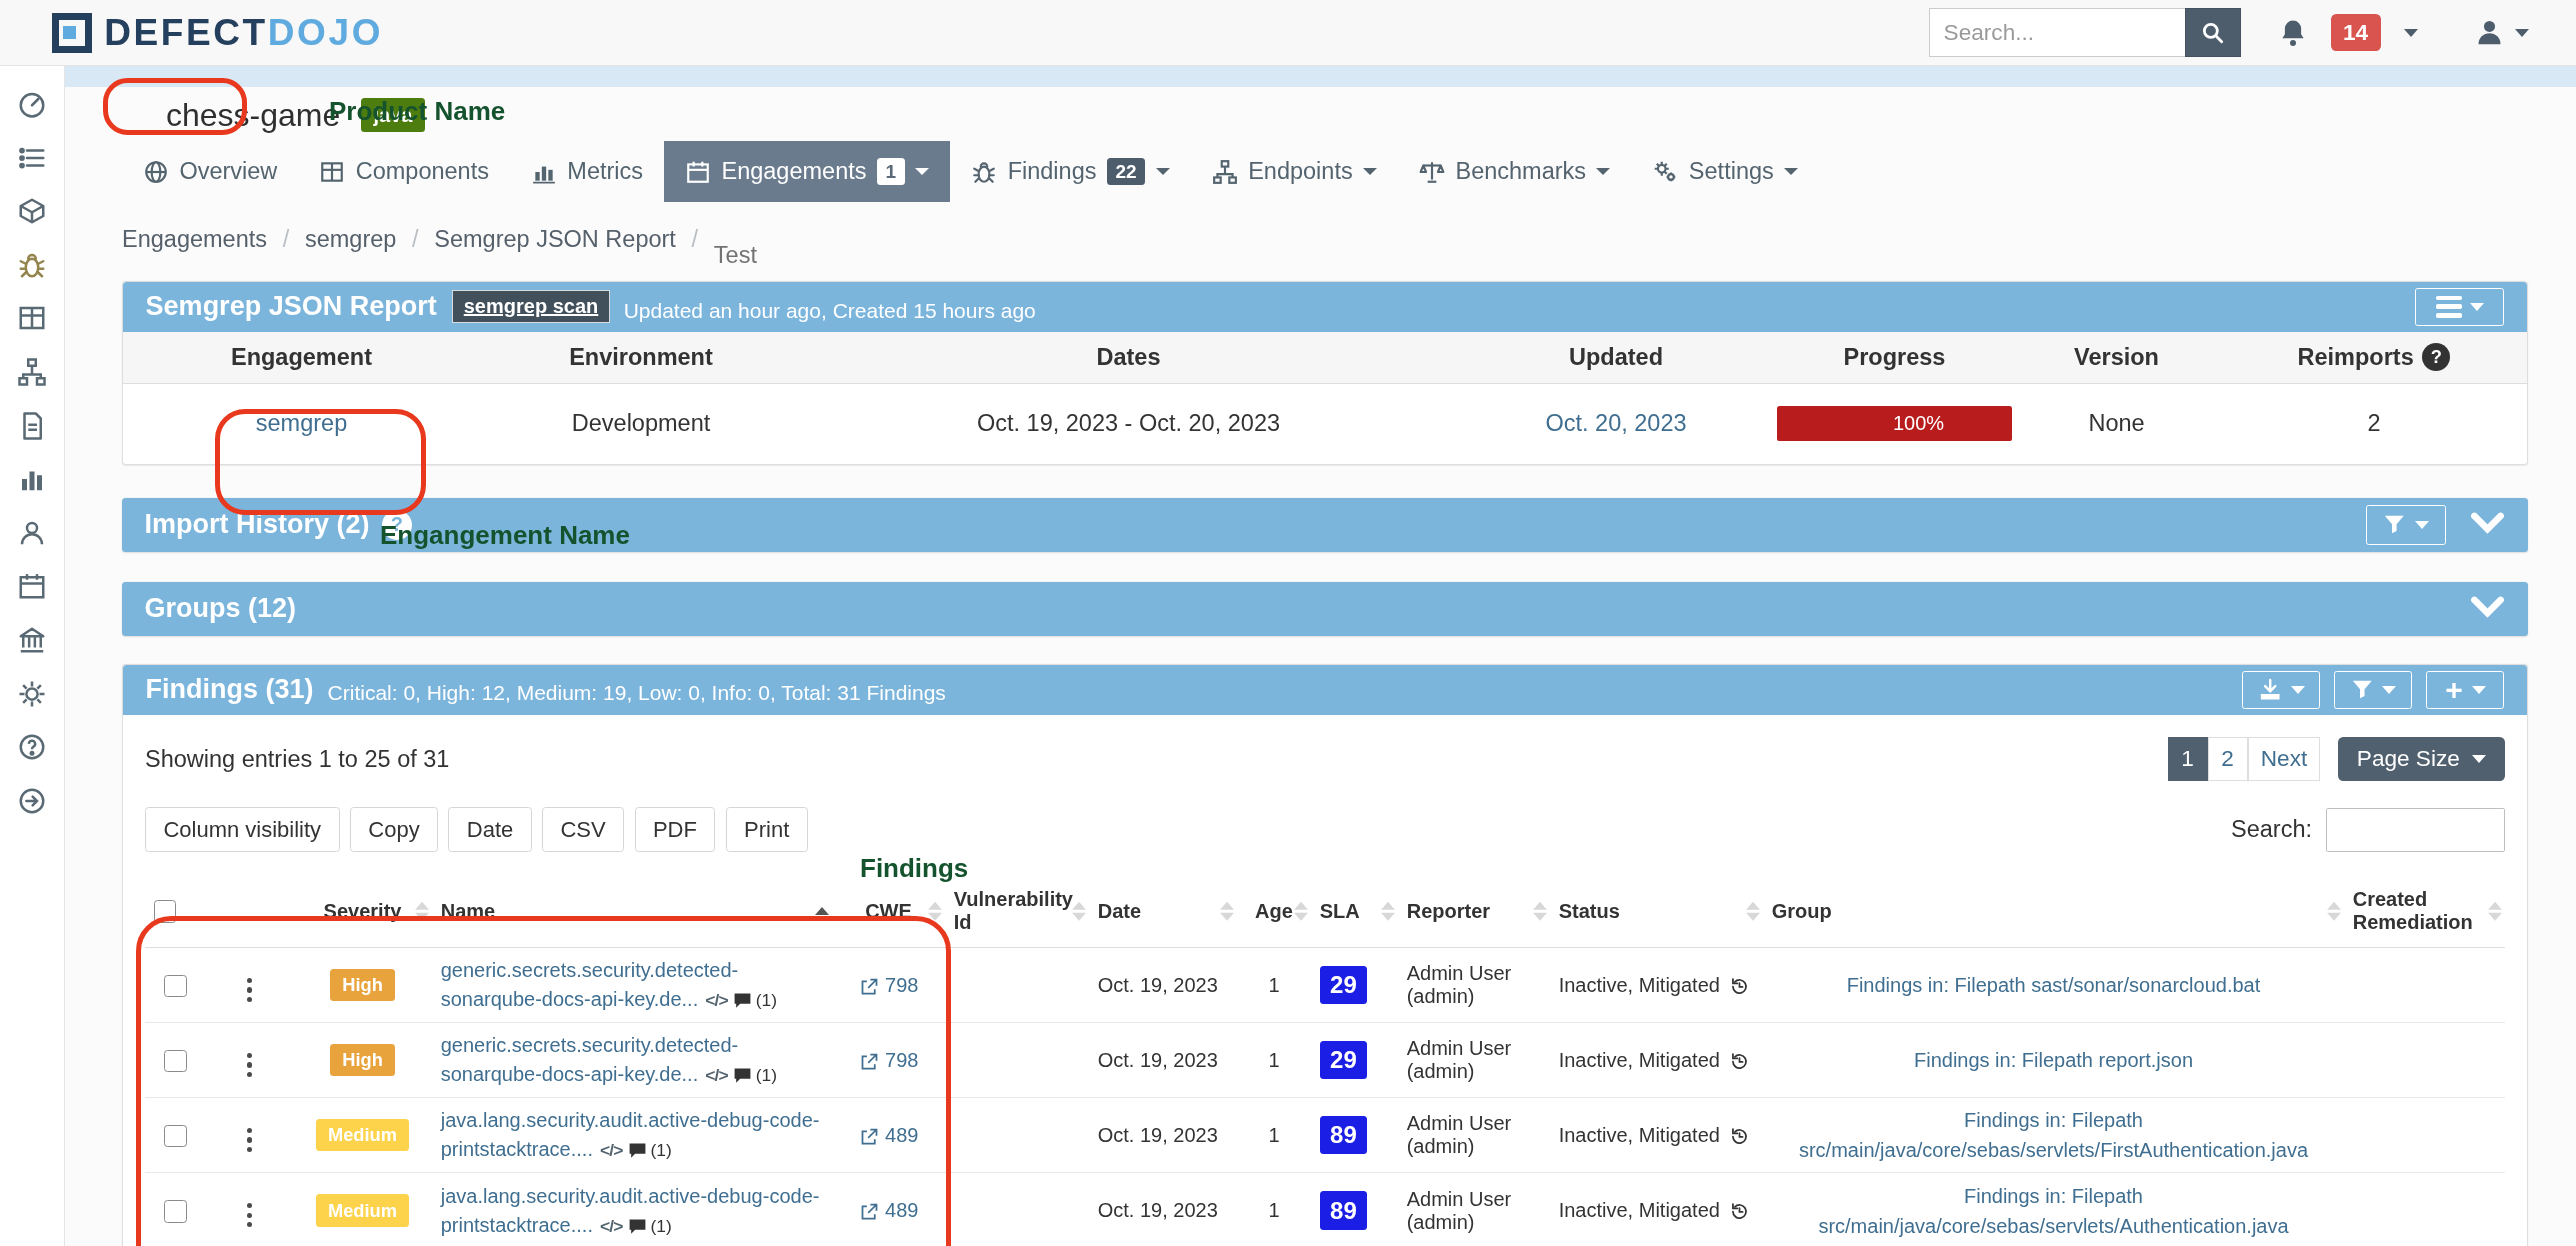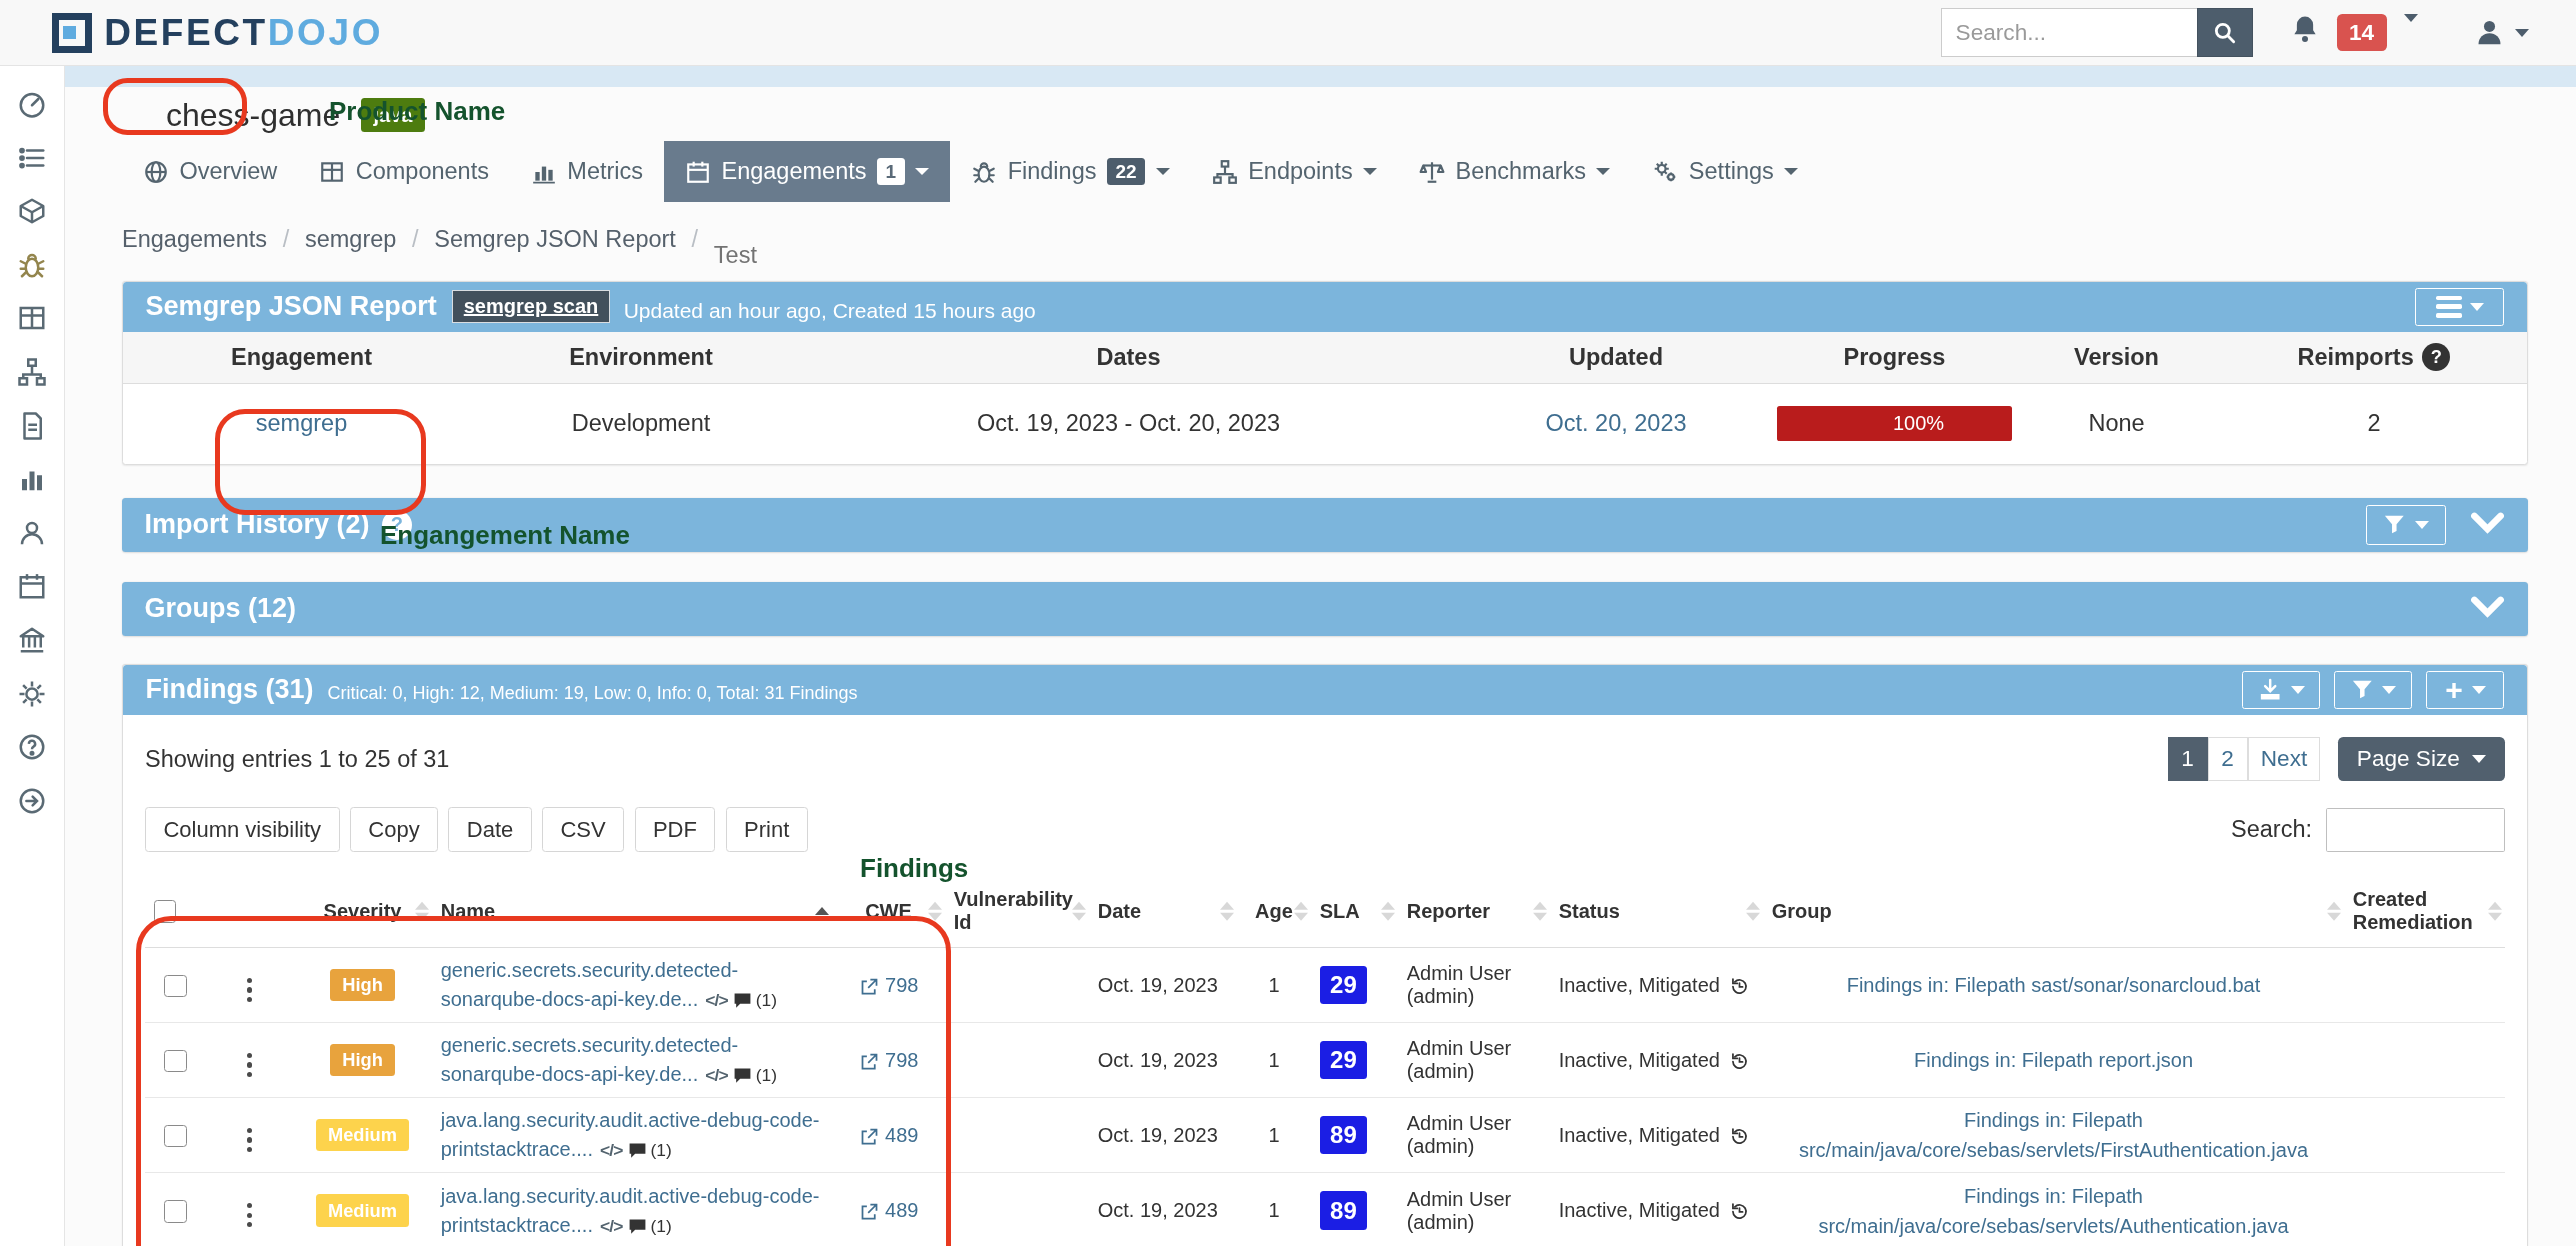--- a/index.html
+++ b/index.html
@@ -14,21 +14,21 @@
   .logo-mark:after { content:""; position:absolute; left:4.4px; top:6.1px; width:13px; height:13px; background:#5fabdf; }
   .logo-text { font-size:37px; font-weight:bold; letter-spacing:2.6px; }
   .logo-text .d1 { color:#24405e; } .logo-text .d2 { color:#5fabdf; }
   .nav-right { margin-left:auto; display:flex; align-items:center; margin-right:47px; }
   .nav-search { display:flex; align-items:center; }
   .nav-search input { width:256px; height:49px; border:1.7px solid #ccc; border-right:none; background:#fff;
                       font-size:22.6px; padding:0 14px; color:#555; outline:none; }
   .nav-search input::placeholder { color:#9a9a9a; }
   .nav-search .btn-search { width:56px; height:49px; background:#4d5d6c; border:1.7px solid #44525f;
                             display:flex; align-items:center; justify-content:center; cursor:pointer; }
-  .nav-bell { margin-left:37px; display:flex; gap:17px; color:#4d5d6c; }
+  .nav-bell { margin-left:37px; display:flex; align-items:center; gap:23px; color:#4d5d6c; }
   .badge-red { background:#d9534f; color:#fff; font-size:22.6px; font-weight:bold; border-radius:5.2px;
                min-width:50px; height:37px; display:flex; align-items:center; justify-content:center; padding:0 8.7px; }
   .caret { display:inline-block; width:0; height:0; border-left:7.8px solid transparent;
            border-right:7.8px solid transparent; border-top:8.7px solid currentColor; }
   .nav-user { margin-left:56px; display:flex; align-items:center; gap:10.4px; color:#4d5d6c; }
 
   
   .sidebar { position:absolute; top:66px; left:0; width:65px; bottom:0; background:#fff;
              border-right:0.9px solid #e5e5e5; display:flex; flex-direction:column; align-items:center;
              padding-top:22.6px; gap:22.6px; z-index:30; }
@@ -90,21 +90,21 @@
               justify-content:center; color:#fff; font-size:20px;padding-left:48px; }
 
   .import-bar { margin-top:33px; height:54px; }
   .groups-bar { margin-top:30px; height:54px; }
   .bar .right { margin-left:auto; display:flex; align-items:center; gap:24.4px; }
   .btn-filter { width:80px; height:40px; }
   .chev svg { width:35px; height:24.4px; }
 
   .findings-card { margin-top:28px; border-bottom:none; }
   .findings-head { height:50px; }
-  .findings-sub { font-size:18px; margin-left:14px; margin-top:7px; }
+  .findings-sub { font-size:21px; margin-left:14px; margin-top:7px; }
   .findings-head .right { margin-left:auto; display:flex; gap:14px; }
   .findings-head .btn-outline-w { width:78px; height:38px; }
   .plus-glyph { font-size:30px; font-weight:bold; line-height:1; }
 
   .findings-body { padding:12.2px 22px 26px 22px; }
   .meta-row { display:flex; align-items:center; margin-top:10.4px; }
   .showing { font-size:23.5px; color:#333; }
   .pager { margin-left:auto; display:flex; align-items:center; }
   .page-btn { min-width:40px; height:44px; border:0.9px solid #ddd; background:#fff; color:#3f6e90; font-size:22.6px;
               display:flex; align-items:center; justify-content:center; cursor:pointer; padding:0 12.2px; }

